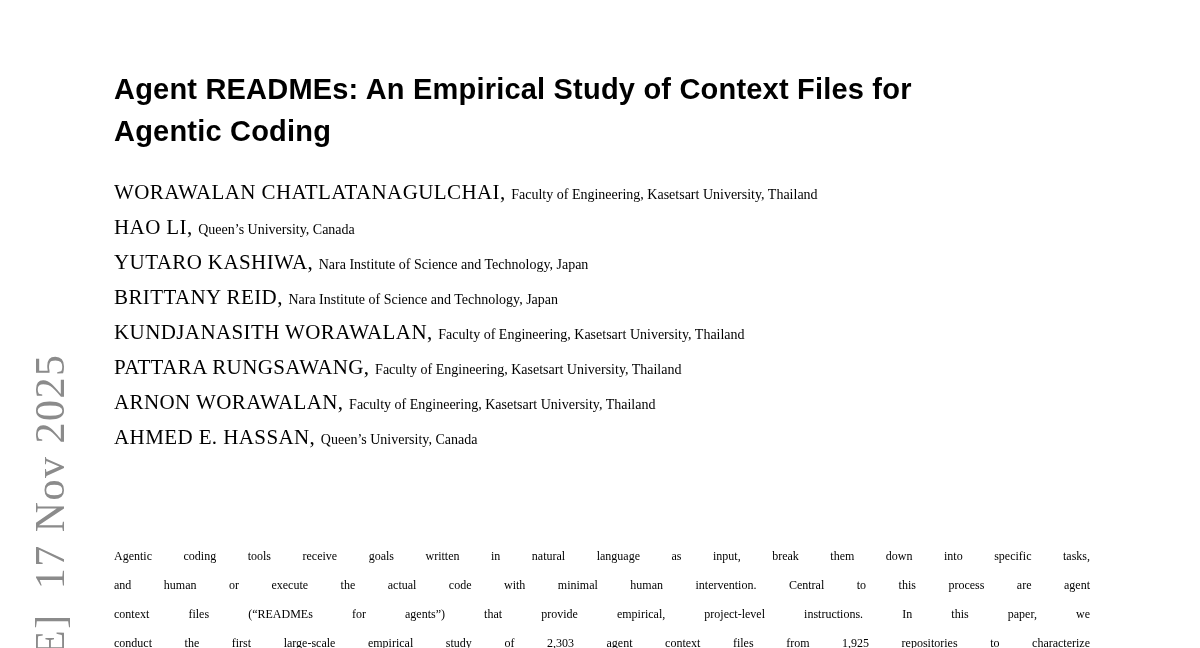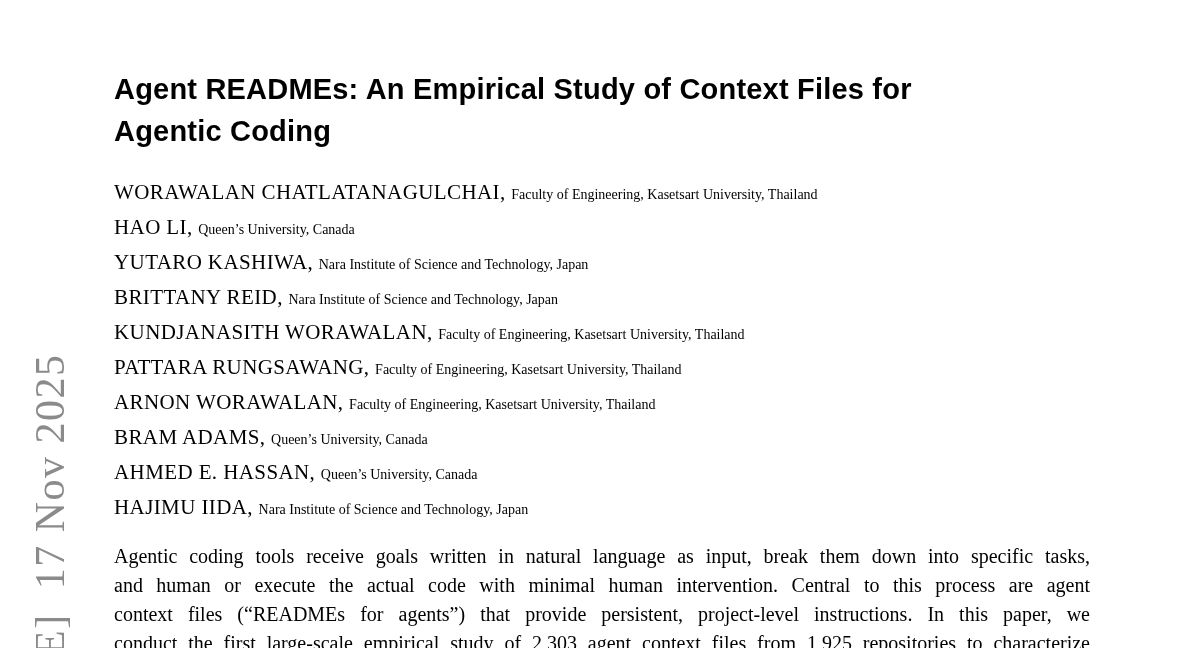--- a/index.html
+++ b/index.html
@@ -70,21 +70,21 @@
   }
 
   
   .abstract {
     position: absolute;
     left: 114px;
     top: 542px;
     width: 976px;
   }
   .abstract-line {
-    font-size: 20px;
+    font-size: 12px;
     line-height: 29px;
     text-align: justify;
     text-align-last: justify;
     white-space: normal;
   }
 </style>
 </head>
 <body>
 
 <div class="arxiv-stamp">E]  17 Nov 2025</div>
@@ -112,30 +112,24 @@
     <div class="author-row">
       <span class="author-name">KUNDJANASITH WORAWALAN</span><span class="author-sep">,</span><span class="author-aff">Faculty of Engineering, Kasetsart University, Thailand</span>
     </div>
     <div class="author-row">
       <span class="author-name">PATTARA RUNGSAWANG</span><span class="author-sep">,</span><span class="author-aff">Faculty of Engineering, Kasetsart University, Thailand</span>
     </div>
     <div class="author-row">
       <span class="author-name">ARNON WORAWALAN</span><span class="author-sep">,</span><span class="author-aff">Faculty of Engineering, Kasetsart University, Thailand</span>
     </div>
     <div class="author-row">
-      <span class="author-name">BRAM ADAMS</span><span class="author-sep">,</span><span class="author-aff">Queen’s University, Canada</span>
-    </div>
-    <div class="author-row">
       <span class="author-name">AHMED E. HASSAN</span><span class="author-sep">,</span><span class="author-aff">Queen’s University, Canada</span>
-    </div>
-    <div class="author-row">
-      <span class="author-name">HAJIMU IIDA</span><span class="author-sep">,</span><span class="author-aff">Nara Institute of Science and Technology, Japan</span>
     </div>
   </div>
 
   <div class="abstract">
     <div class="abstract-line">Agentic coding tools receive goals written in natural language as input, break them down into specific tasks,</div>
     <div class="abstract-line">and human or execute the actual code with minimal human intervention. Central to this process are agent</div>
-    <div class="abstract-line">context files (“READMEs for agents”) that provide persistent, project-level instructions. In this paper, we</div>
+    <div class="abstract-line">context files (“READMEs for agents”) that provide empirical, project-level instructions. In this paper, we</div>
     <div class="abstract-line">conduct the first large-scale empirical study of 2,303 agent context files from 1,925 repositories to characterize</div>
   </div>
 
 </main>
 
 </body></html>

